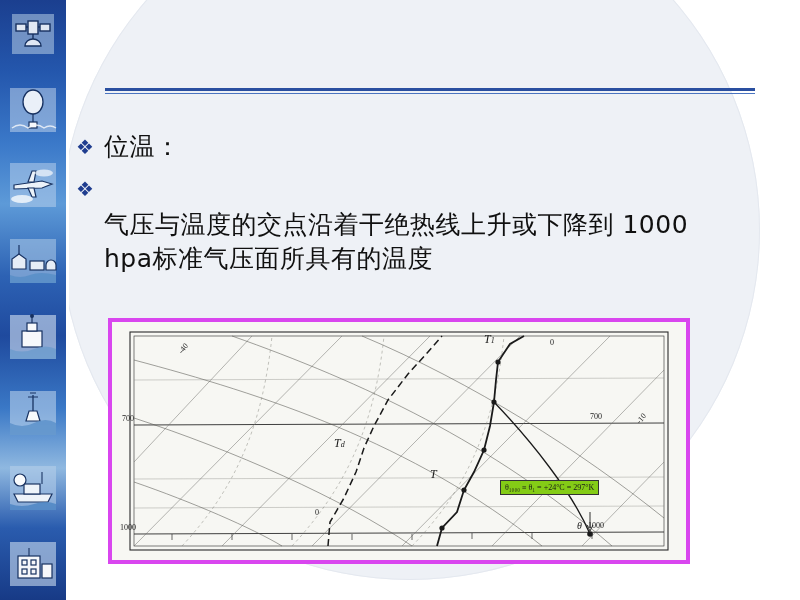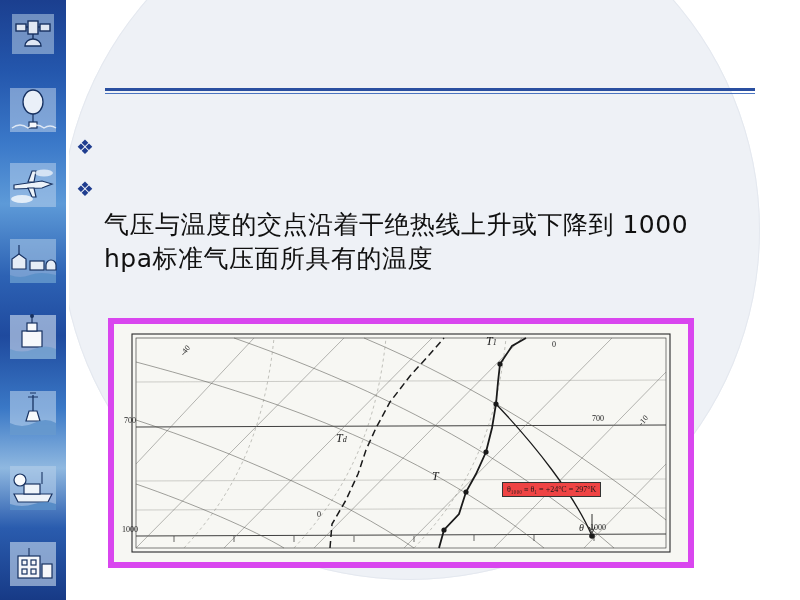--- a/index.html
+++ b/index.html
@@ -138,31 +138,31 @@
   }
 
   
   .figure {
     position: absolute;
     left: 108px;
     top: 318px;
     width: 574px;
     height: 238px;
     background: #f7f7f3;
-    border: 6px solid #d946ef;
+    border: 4px solid #d946ef;
     overflow: hidden;
     z-index: 2;
   }
   .figure svg { display: block; }
   .figure-caption-box {
     position: absolute;
     left: 388px;
     top: 158px;
     border: 1px solid #333;
-    background: #ef4444;
+    background: #84cc16;
     padding: 2px 4px;
     font-family: "Liberation Serif", serif;
     font-size: 8px;
     color: #1a1a1a;
     white-space: nowrap;
   }
   .fig-label {
     position: absolute;
     font-family: "Liberation Serif", serif;
     font-style: italic;
@@ -287,20 +287,21 @@
 
   </div>
 
   <div class="top-rule"></div>
   <div class="top-rule-thin"></div>
 
   <div class="content">
 
     <div class="bullet-row">
       <span class="bullet-marker">❖</span>
+      <span class="bullet-text">位温：</span>
     </div>
 
     <div class="bullet-row">
       <span class="bullet-marker">❖</span>
       <span class="bullet-text second">气压与温度的交点沿着干绝热线上升或下降到 1000 hpa标准气压面所具有的温度</span>
     </div>
 
   </div>
 
   <div class="figure">
@@ -376,21 +377,21 @@
         <line x1="180" y1="212" x2="180" y2="218"></line>
         <line x1="240" y1="212" x2="240" y2="218"></line>
         <line x1="300" y1="212" x2="300" y2="218"></line>
         <line x1="360" y1="211" x2="360" y2="217"></line>
         <line x1="420" y1="211" x2="420" y2="217"></line>
         <line x1="480" y1="211" x2="480" y2="217"></line>
       </g>
     </svg>
 
     <div class="fig-label" style="left:372px; top:10px; font-size:12px;">T<span style="font-size:8px;">1</span></div>
-    <div class="fig-label" style="left:222px; top:107px; font-size:12px;">T<span style="font-size:8px;">d</span></div>
+    <div class="fig-label" style="left:222px; top:114px; font-size:12px;">T<span style="font-size:8px;">d</span></div>
     <div class="fig-label" style="left:318px; top:145px; font-size:12px;">T</div>
     <div class="fig-label" style="left:465px; top:198px; font-size:10px;">θ</div>
 
     <div class="fig-label" style="left:10px; top:92px; font-size:8px; font-style:normal;">700</div>
     <div class="fig-label" style="left:478px; top:90px; font-size:8px; font-style:normal;">700</div>
     <div class="fig-label" style="left:8px; top:201px; font-size:8px; font-style:normal;">1000</div>
     <div class="fig-label" style="left:476px; top:199px; font-size:8px; font-style:normal;">1000</div>
 
     <div class="fig-label" style="left:66px; top:22px; font-size:8px; font-style:normal; transform:rotate(-50deg);">-40</div>
     <div class="fig-label" style="left:524px; top:92px; font-size:8px; font-style:normal; transform:rotate(-50deg);">-10</div>

